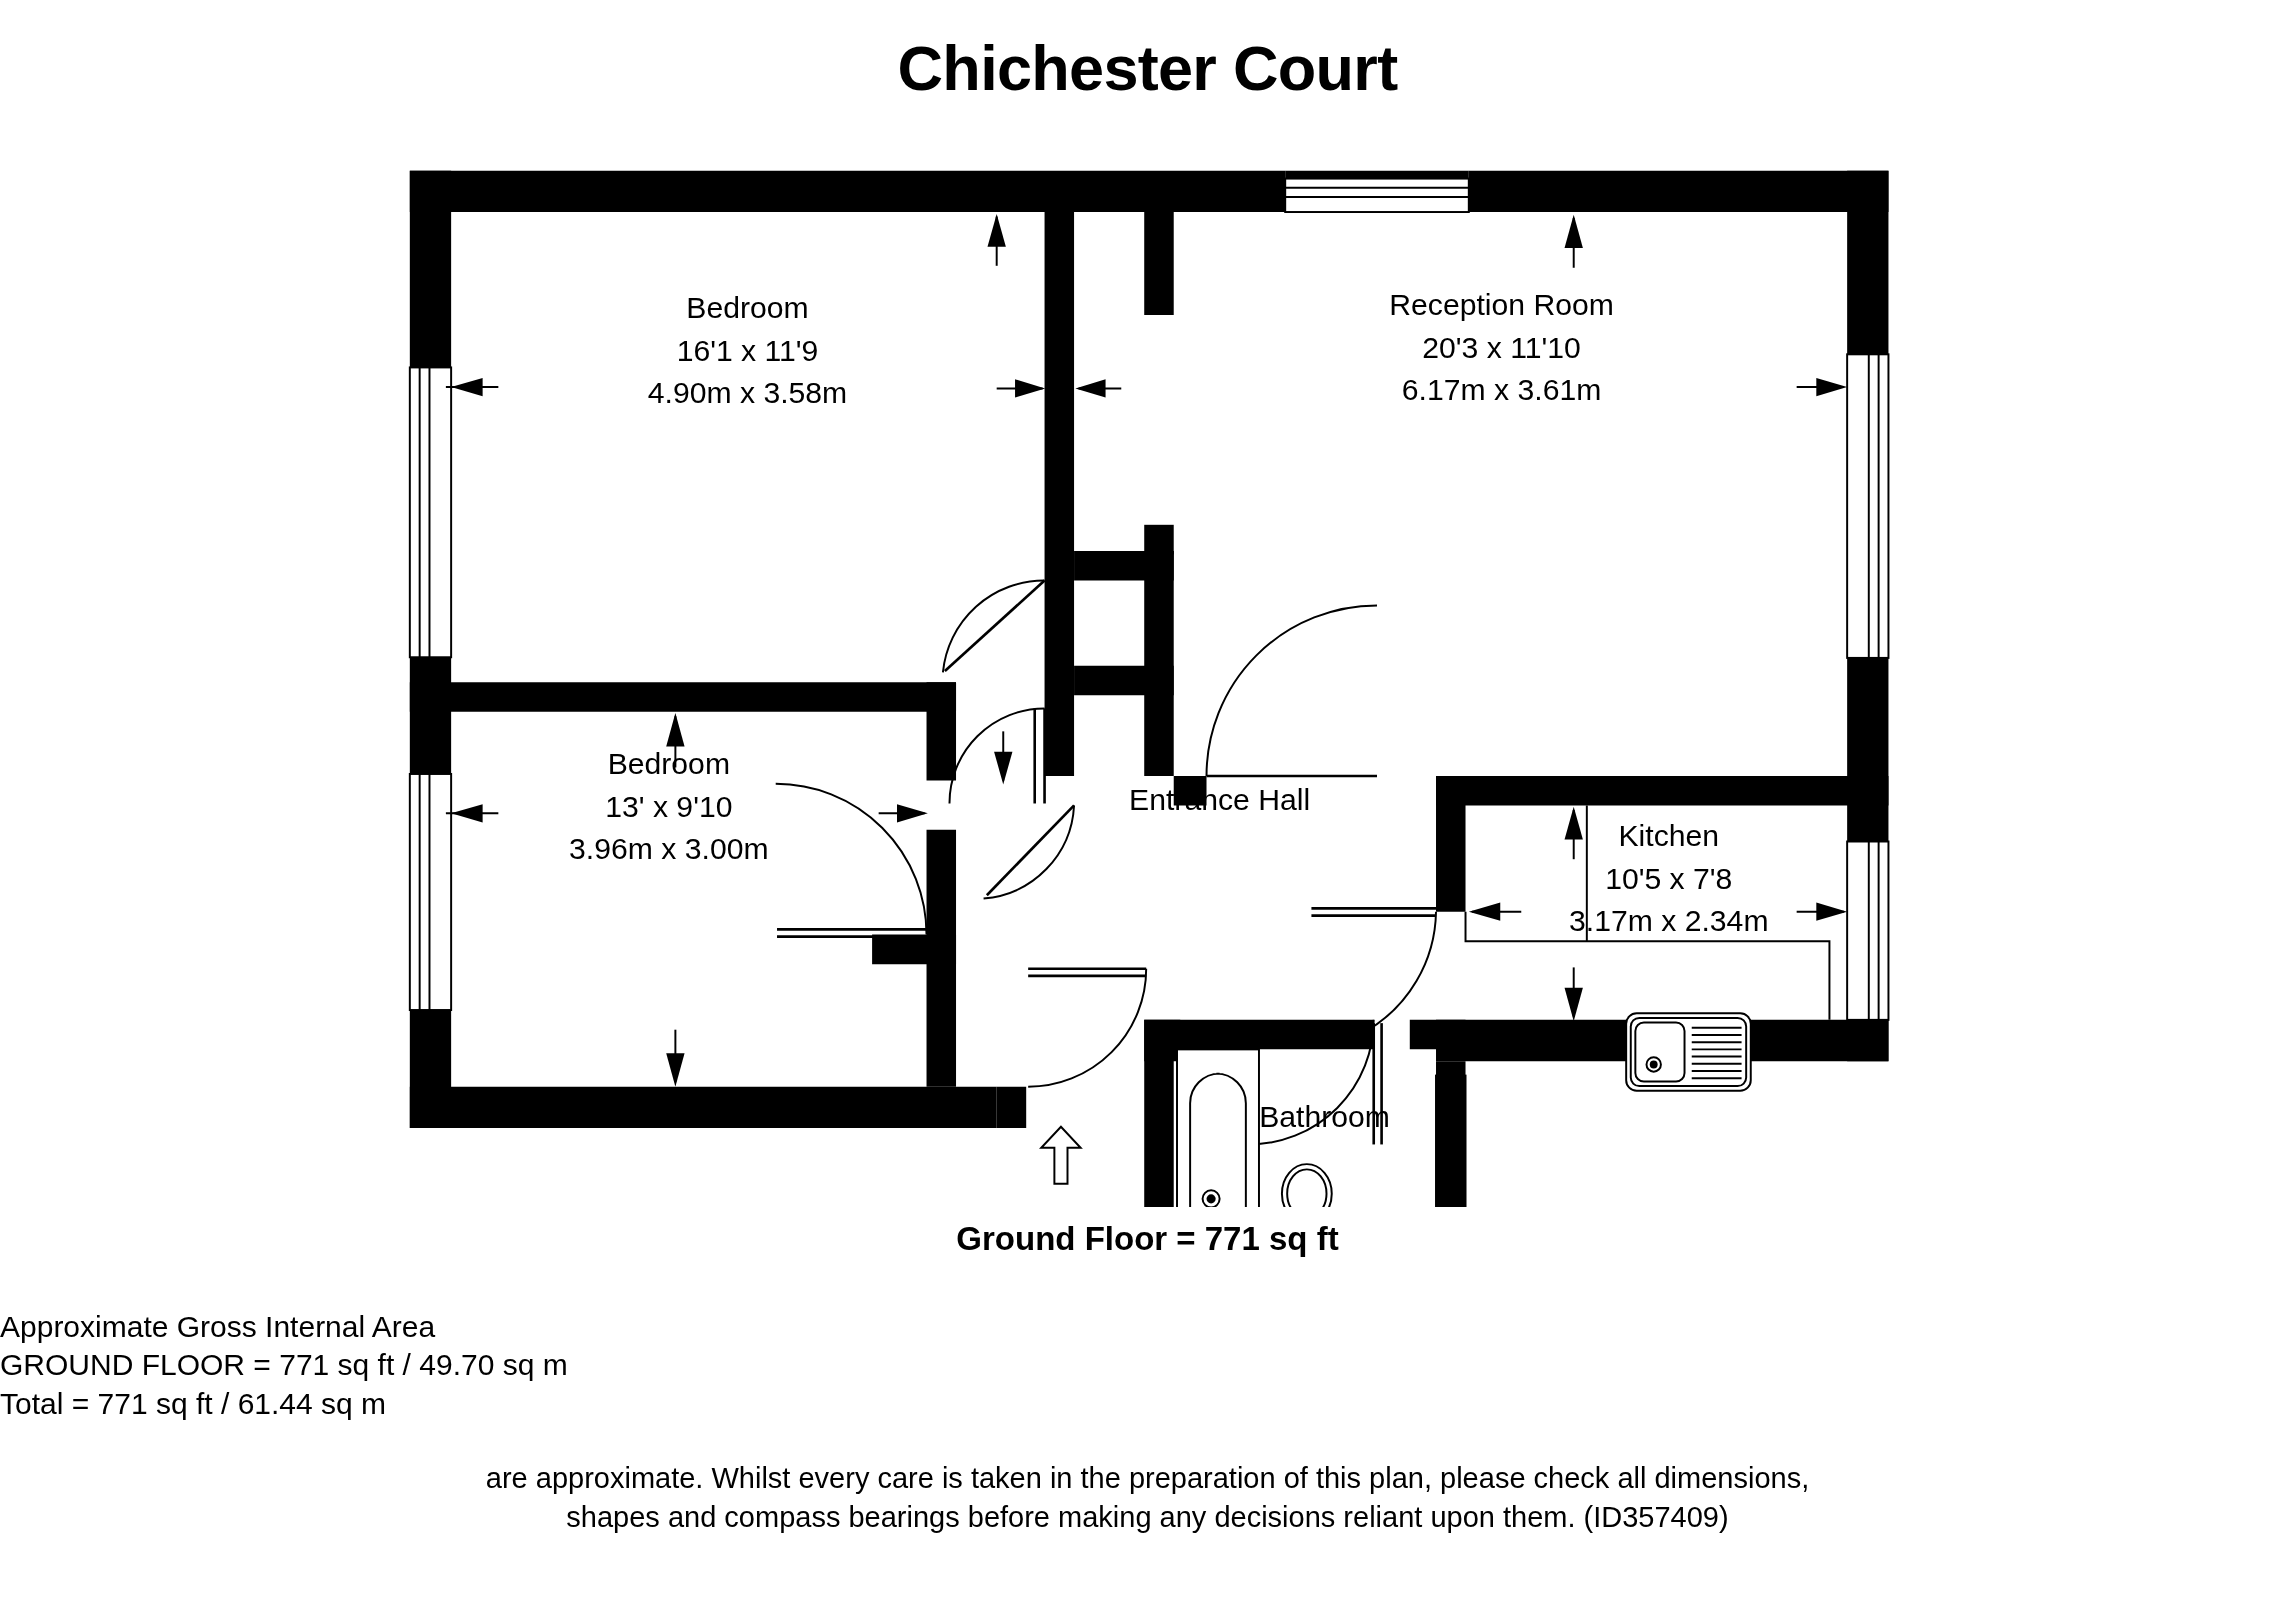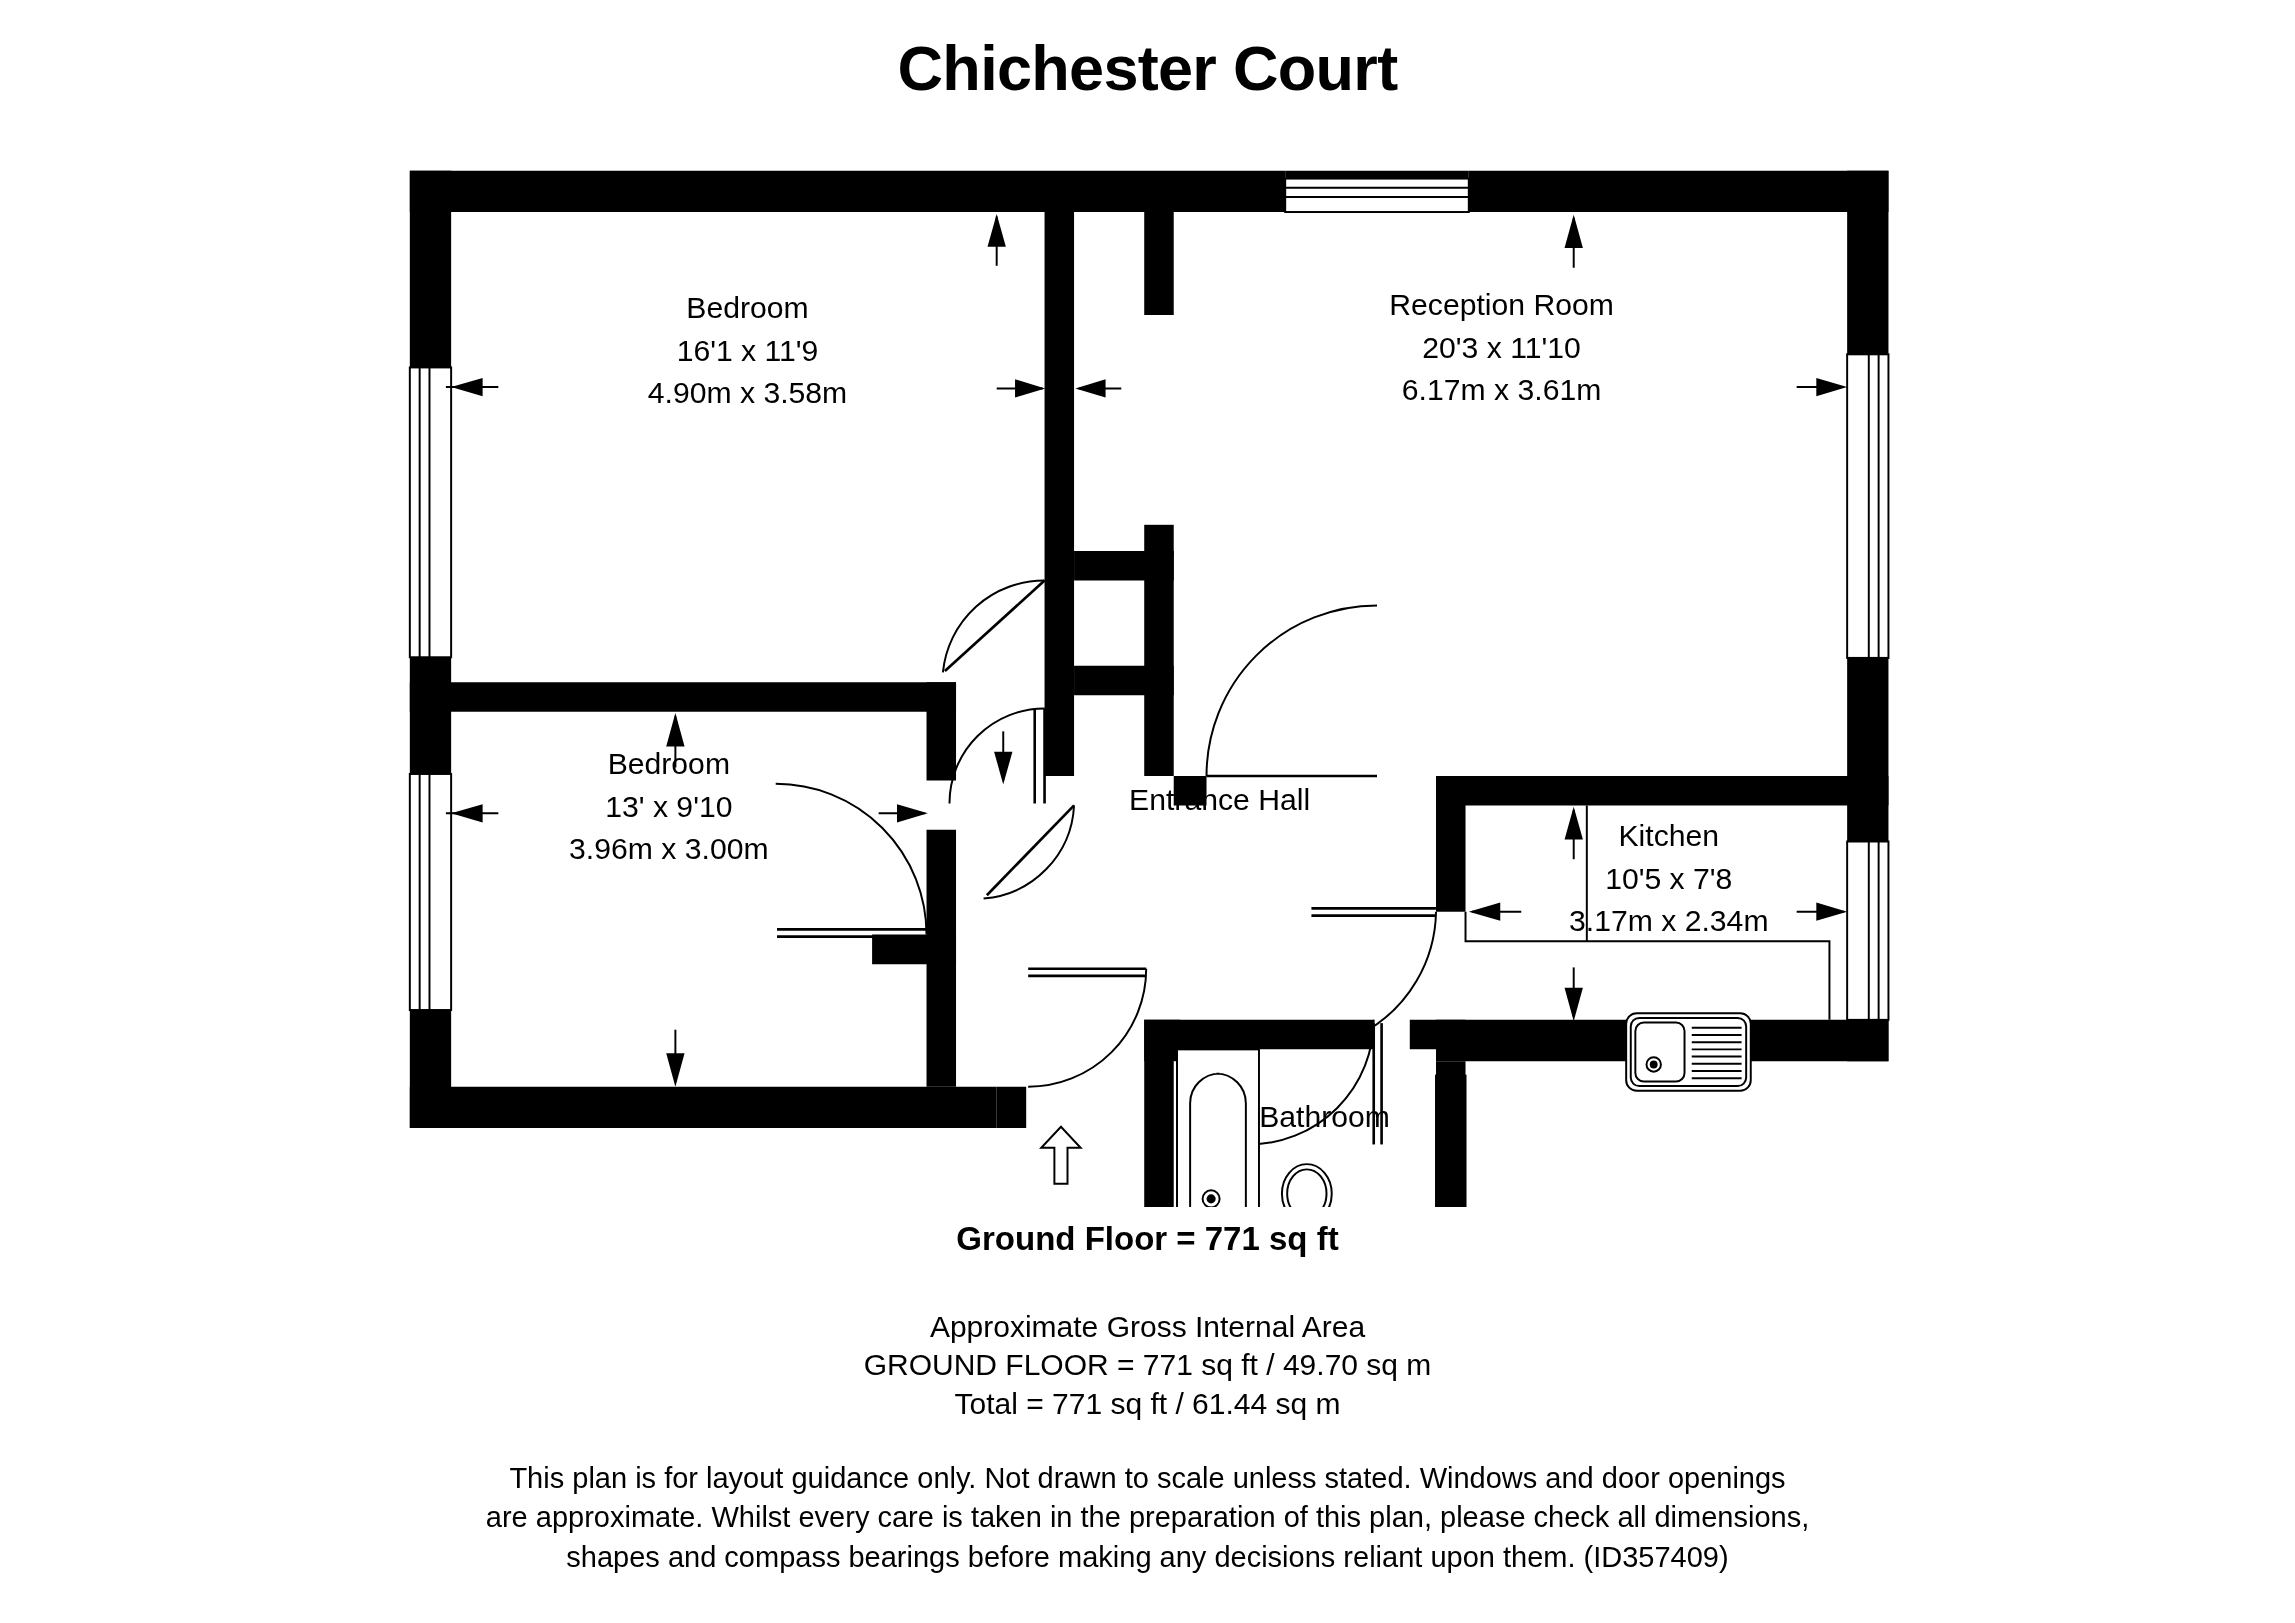--- a/index.html
+++ b/index.html
@@ -44,21 +44,20 @@
     width: 2295px;
     text-align: center;
     font-size: 33px;
     font-weight: bold;
   }
   #gia-block {
     position: absolute;
     top: 1308px;
     left: 0;
     width: 2295px;
-    text-align: center;
     font-size: 30px;
     line-height: 1.28;
   }
   #disclaimer-block {
     position: absolute;
     top: 1459px;
     left: 0;
     width: 2295px;
     text-align: center;
     font-size: 29px;
@@ -402,19 +401,18 @@
 
   <div id="area-heading">Ground Floor = 771 sq ft</div>
 
   <div id="gia-block">
     <span class="gia-line">Approximate Gross Internal Area</span>
     <span class="gia-line">GROUND FLOOR = 771 sq ft / 49.70 sq m</span>
     <span class="gia-line">Total = 771 sq ft / 61.44 sq m</span>
   </div>
 
   <div id="disclaimer-block">
-    <span class="disc-line">This plan is for layout guidance only. Not drawn to scale unless stated. Windows and door openings</span>
     <span class="disc-line">are approximate. Whilst every care is taken in the preparation of this plan, please check all dimensions,</span>
     <span class="disc-line">shapes and compass bearings before making any decisions reliant upon them. (ID357409)</span>
   </div>
 
 </div>
 
 
 </body></html>

